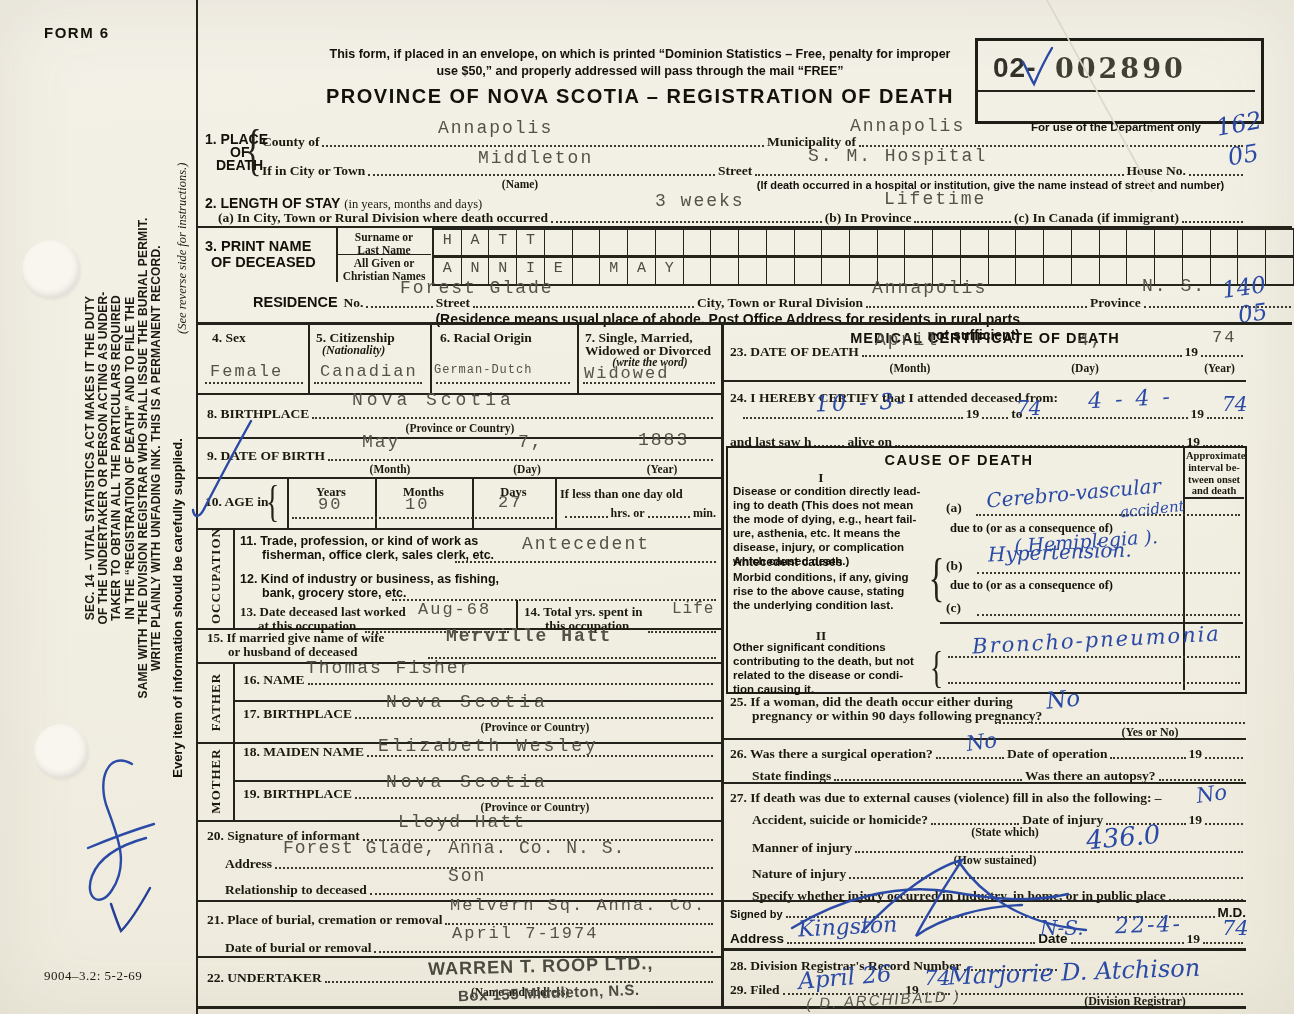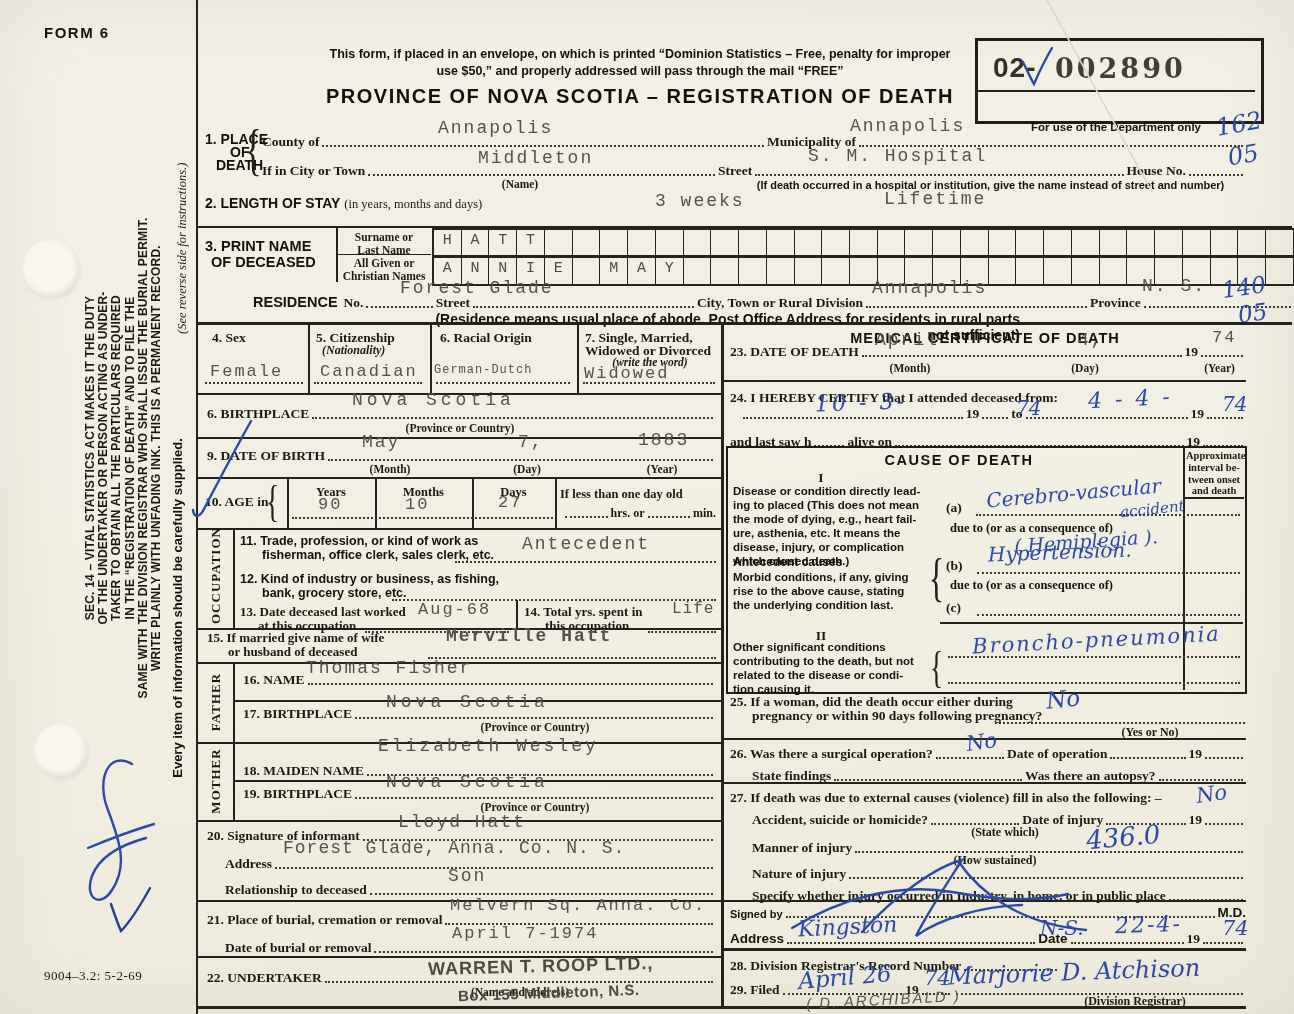--- a/index.html
+++ b/index.html
@@ -95,20 +95,28 @@
   </div>
   <div class="a tv" style="left:478px;top:148px;">Middleton</div>
   <div class="a tv" style="left:808px;top:146px;">S. M. Hospital</div>
   <div class="a cap" style="left:470px;top:178px;width:100px;">(Name)</div>
   <div class="a ssb cent" style="left:735px;top:179px;width:511px;font-size:11px;">(If death occurred in a hospital or institution, give the name instead of street and number)</div>
 
   <div class="a" style="left:205px;top:194px;">
     <span class="ssb" style="font-size:14px;">2. LENGTH OF STAY</span>
     <span class="sl" style="font-weight:400;font-size:12.5px;">(in years, months and days)</span>
   </div>
+  <div class="row" style="left:218px;top:210px;width:1028px;">
+    <span class="sl14">(a) In City, Town or Rural Division where death occurred</span>
+      <span class="d" style="flex-grow:2.8"></span>
+      <span class="sl14">(b) In Province</span>
+      <span class="d"></span>
+      <span class="sl14">(c) In Canada (if immigrant)</span>
+      <span class="d" style="flex-grow:.63"></span>
+  </div>
   <div class="a tv" style="left:655px;top:191px;">3 weeks</div>
   <div class="a tv" style="left:884px;top:189px;">Lifetime</div>
 
   <div class="hl" style="left:197px;top:226px;width:1095px;"></div>
   <div class="a ssb" style="left:205px;top:238px;font-size:14.5px;">3. PRINT NAME</div>
   <div class="a ssb" style="left:211px;top:254px;font-size:14.5px;">OF DECEASED</div>
   <div class="vl" style="left:336px;top:226px;height:56px;width:1.6px;"></div>
   <div class="a cap" style="left:337px;top:231px;width:94px;">
       <div>Surname or</div>
       <div>Last Name</div>
@@ -222,21 +230,21 @@
   <div class="a tv" style="left:434px;top:363px;font-size:12px;letter-spacing:1px;">German-Dutch</div>
   <div class="dt" style="left:436px;top:368px;width:134px;height:14px;"></div>
   <div class="a sl14" style="left:585px;top:330px;">7. Single, Married,</div>
   <div class="a sl14" style="left:585px;top:343px;">Widowed or Divorced</div>
   <div class="a cap it" style="left:595px;top:356px;width:110px;font-size:11.5px;">(write the word)</div>
   <div class="a tv" style="left:584px;top:364px;font-size:17px;">Widowed</div>
   <div class="dt" style="left:583px;top:368px;width:132px;height:14px;"></div>
 
   <div class="hl" style="left:197px;top:437px;width:525px;"></div>
   <div class="row" style="left:207px;top:406px;width:509px;">
-      <span class="sl14">6. BIRTHPLACE</span>
+      <span class="sl14">8. BIRTHPLACE</span>
       <span class="d"></span>
     </div>
   <div class="a tv" style="left:352px;top:390px;letter-spacing:4px;">Nova Scotia</div>
   <div class="a cap" style="left:330px;top:422px;width:260px;">(Province or Country)</div>
   <div class="hl" style="left:197px;top:477px;width:525px;"></div>
   <div class="row" style="left:207px;top:448px;width:509px;">
       <span class="sl14">9. DATE OF BIRTH</span>
       <span class="d"></span>
     </div>
   <div class="a tv" style="left:362px;top:432px;">May</div>
@@ -305,21 +313,21 @@
       <span class="sl14">16. NAME</span>
       <span class="d"></span>
     </div>
   <div class="a tv" style="left:306px;top:658px;">Thomas Fisher</div>
   <div class="row" style="left:243px;top:706px;width:473px;">
       <span class="sl14">17. BIRTHPLACE</span>
       <span class="d"></span>
     </div>
   <div class="a tv" style="left:386px;top:692px;letter-spacing:4px;">Nova Scotia</div>
   <div class="a cap" style="left:420px;top:721px;width:230px;">(Province or Country)</div>
-  <div class="row" style="left:243px;top:763px;width:473px;">
+  <div class="row" style="left:243px;top:744px;width:473px;">
       <span class="sl14">18. MAIDEN NAME</span>
       <span class="d"></span>
     </div>
   <div class="a tv" style="left:378px;top:736px;letter-spacing:3px;">Elizabeth Wesley</div>
   <div class="row" style="left:243px;top:786px;width:473px;">
       <span class="sl14">19. BIRTHPLACE</span>
       <span class="d"></span>
     </div>
   <div class="a tv" style="left:386px;top:772px;letter-spacing:4px;">Nova Scotia</div>
   <div class="a cap" style="left:420px;top:801px;width:230px;">(Province or Country)</div>
@@ -406,21 +414,21 @@
       <div>Approximate</div>
       <div>interval be-</div>
       <div>tween onset</div>
       <div>and death</div>
     </div>
   <div class="hl" style="left:1183px;top:497px;width:61px;height:1.6px;"></div>
   <div class="a ssb cent" style="left:740px;top:452px;width:438px;font-size:14.5px;letter-spacing:1.5px;">CAUSE OF DEATH</div>
   <div class="a cent" style="left:806px;top:468px;width:30px;"><span class="sl14">I</span></div>
   <div class="a lines12" style="left:733px;top:484px;width:214px;">
       <div>Disease or condition directly lead-</div>
-      <div>ing to placed (This does not mean</div>
+      <div>ing to death (This does not mean</div>
       <div>the mode of dying, e.g., heart fail-</div>
       <div>ure, asthenia, etc. It means the</div>
       <div>disease, injury, or complication</div>
       <div>which caused death.)</div>
     </div>
   <div class="a sl14" style="left:946px;top:500px;">(a)</div>
   <div class="dt" style="left:976px;top:500px;width:264px;height:14px;"></div>
   <div class="a ssb" style="left:950px;top:521px;font-size:12.5px;font-family:'Liberation Serif',serif;">due to (or as a consequence of)</div>
   <div class="a hw" style="left:986px;top:481px;font-size:20px;transform:rotate(-5deg);">Cerebro-vascular</div>
   <div class="a hw" style="left:1120px;top:500px;font-size:15px;transform:rotate(-6deg);">accident</div>

